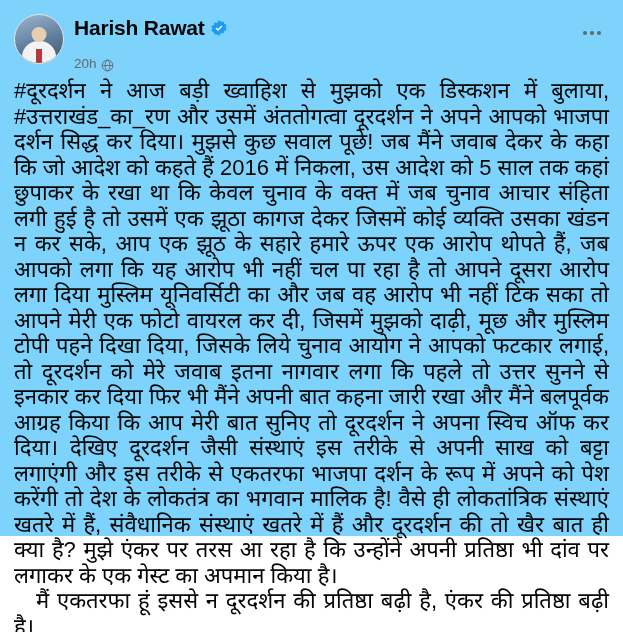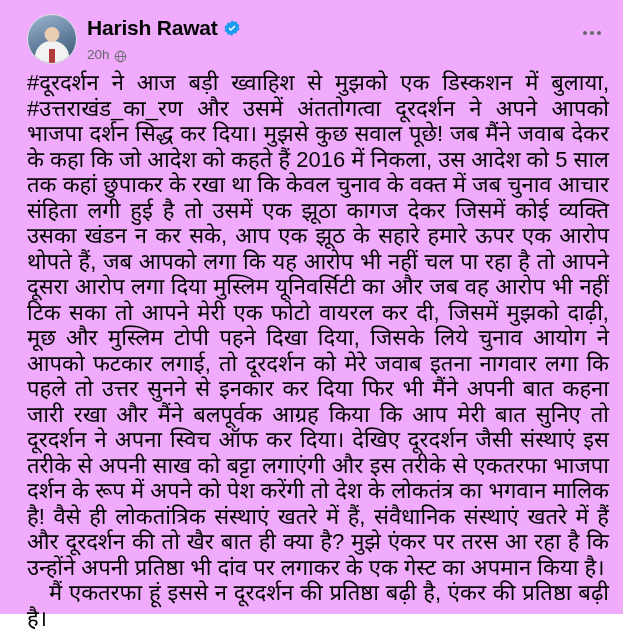--- a/index.html
+++ b/index.html
@@ -9,25 +9,24 @@
   body {
     width: 623px;
     height: 632px;
     background: #ffffff;
     font-family: "Liberation Sans", sans-serif;
     color: #050505;
     overflow: hidden;
   }
   .post {
     width: 623px;
-    height: 614px;
+    height: 536px;
     box-sizing: border-box;
-    background: #f0abfc;
+    background: #7dd3fc;
     position: relative;
-    padding-left: 13px;
   }
   .post-header {
     display: flex;
     align-items: flex-start;
     padding: 14px 14px 4px 14px;
     box-sizing: border-box;
   }
   .avatar {
     width: 48px;
     height: 48px;
@@ -90,21 +89,21 @@
   .verified {
     width: 18px;
     height: 18px;
     display: inline-block;
     flex: 0 0 auto;
   }
   .meta-row {
     display: flex;
     align-items: center;
     gap: 4px;
-    margin-top: 7px;
+    margin-top: 16px;
   }
   .timestamp {
     font-size: 13.5px;
     color: #65676b;
     line-height: 16px;
   }
   .globe-icon {
     width: 13px;
     height: 13px;
     display: inline-block;

